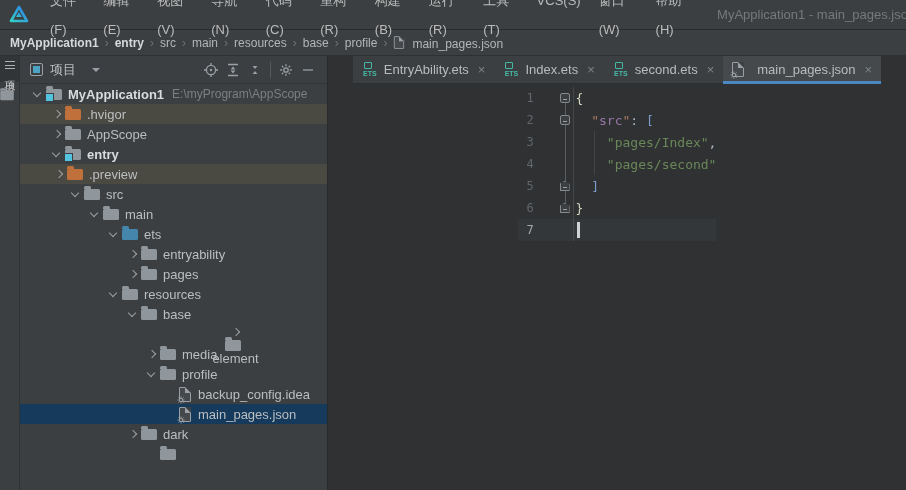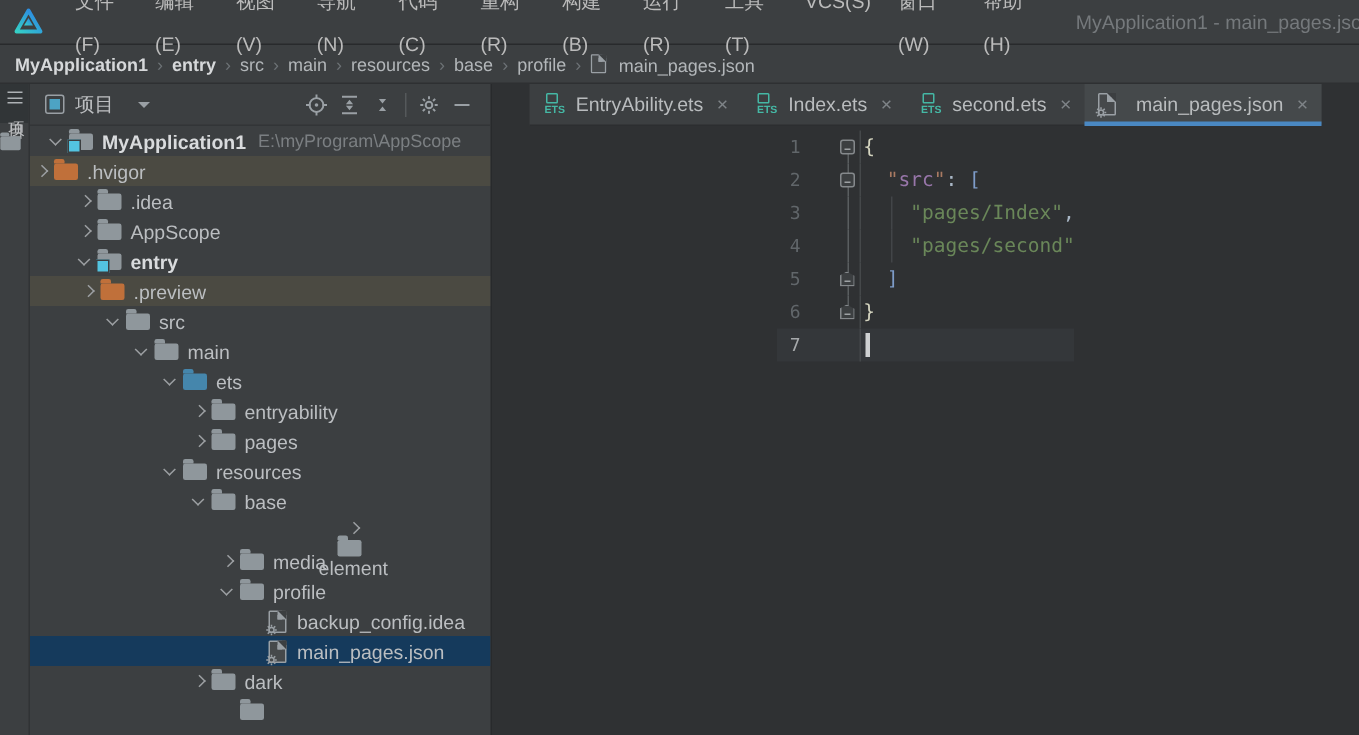--- a/index.html
+++ b/index.html
@@ -204,29 +204,24 @@
           </svg>
       </span>
     </div>
     <div class="tree" id="tree">
         <div class="trow" style="padding-left: 10px;">
           <span class="chev exp"></span>
           <span class="folder module"></span>
           <span class="lbl bold">MyApplication1</span>
           <span class="path">E:\myProgram\AppScope</span>
         </div>
-        <div class="trow hl" style="">
+        <div class="trow hl" style="padding-left: 29px;">
           <span class="chev"></span>
           <span class="folder orange"></span>
           <span class="lbl">.hvigor</span>
-        </div>
-        <div class="trow" style="padding-left: 29px;">
-          <span class="chev"></span>
-          <span class="folder"></span>
-          <span class="lbl">.idea</span>
         </div>
         <div class="trow" style="padding-left: 29px; text-align: right;">
           <span class="chev"></span>
           <span class="folder"></span>
           <span class="lbl">AppScope</span>
         </div>
         <div class="trow" style="padding-left: 29px;">
           <span class="chev exp"></span>
           <span class="folder module"></span>
           <span class="lbl bold">entry</span>

